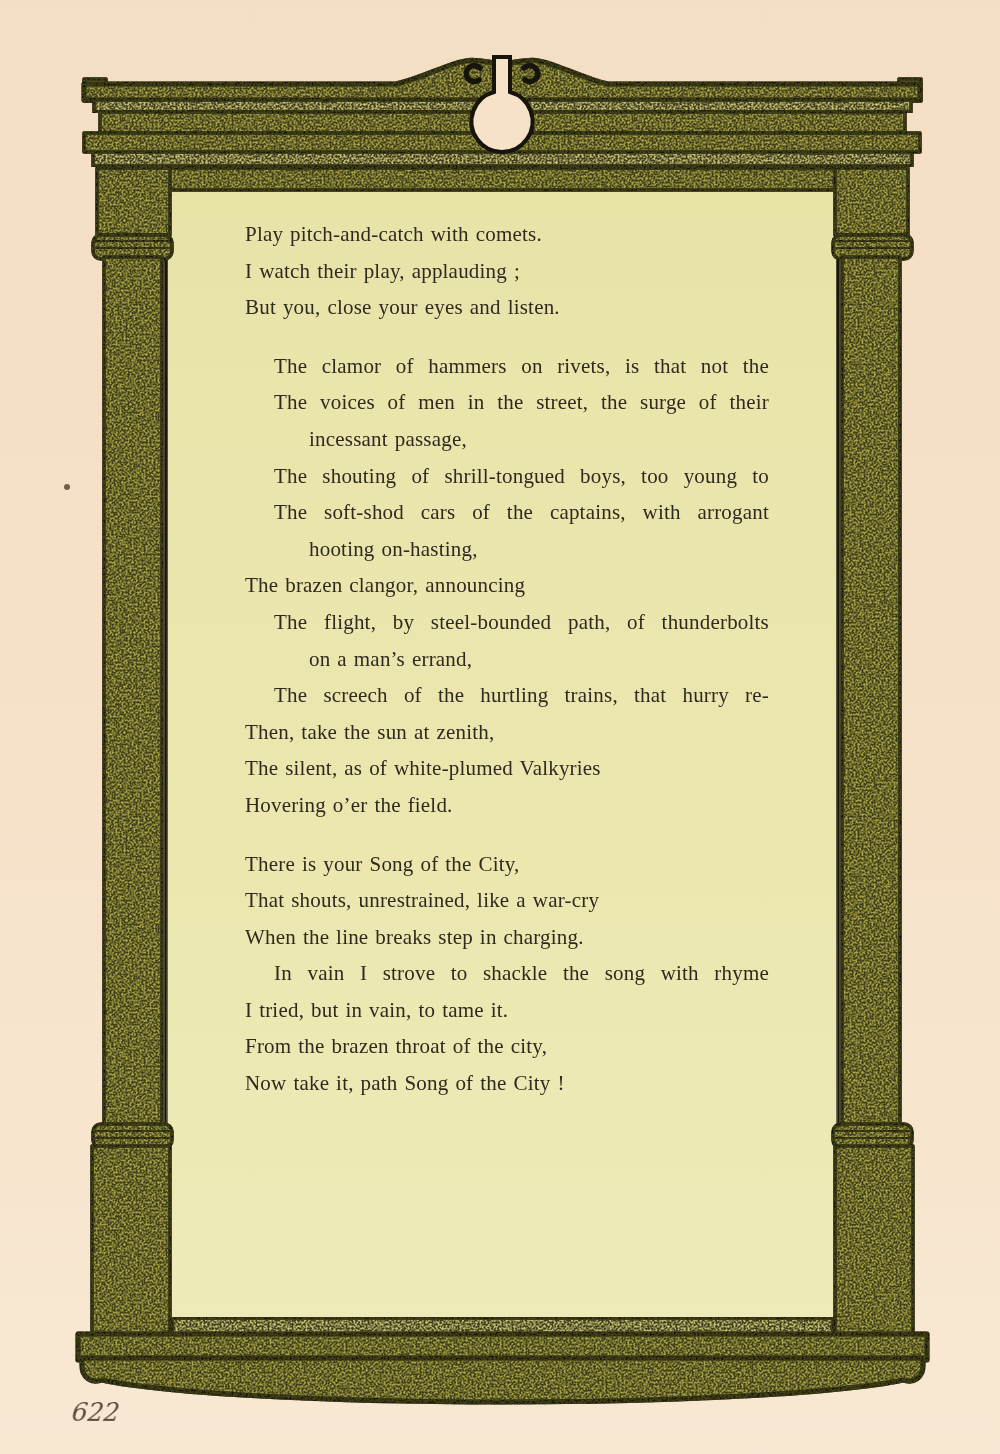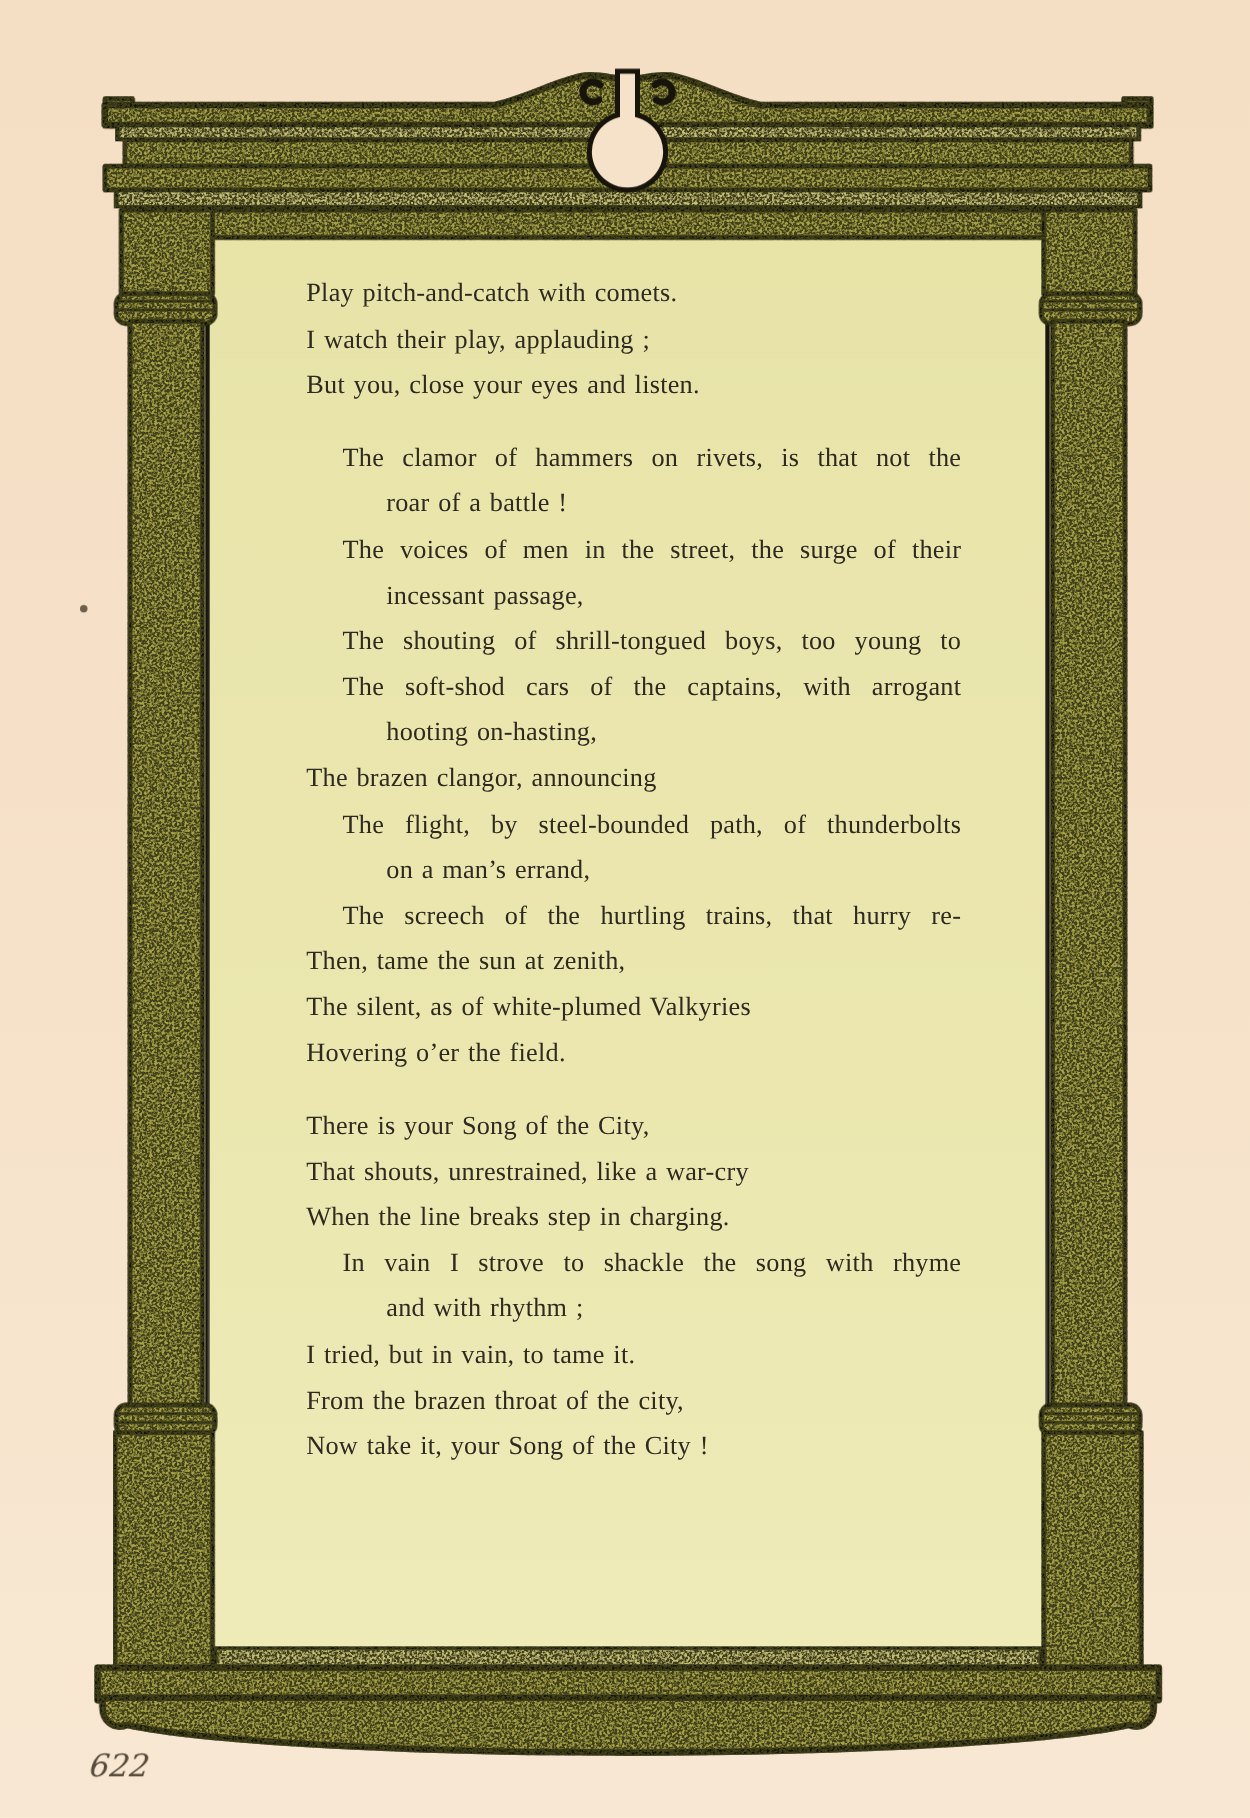--- a/index.html
+++ b/index.html
@@ -130,41 +130,39 @@
   </svg>
 
   <div class="poem" id="poem">
       <div class="stanza">
         <div class="line">Play pitch-and-catch with comets.</div>
         <div class="line">I watch their play, applauding ;</div>
         <div class="line">But you, close your eyes and listen.</div>
       </div>
       <div class="stanza">
         <div class="line j">The clamor of hammers on rivets, is that not the</div>
-        <div class="line i">roar of a battle !</div>
         <div class="line j">The voices of men in the street, the surge of their</div>
         <div class="line i">incessant passage,</div>
         <div class="line j">The shouting of shrill-tongued boys, too young to</div>
         <div class="line j">The soft-shod cars of the captains, with arrogant</div>
         <div class="line i">hooting on-hasting,</div>
         <div class="line">The brazen clangor, announcing</div>
         <div class="line j">The flight, by steel-bounded path, of thunderbolts</div>
         <div class="line i">on a man’s errand,</div>
         <div class="line j">The screech of the hurtling trains, that hurry re-</div>
-        <div class="line">Then, tame the sun at zenith,</div>
+        <div class="line">Then, take the sun at zenith,</div>
         <div class="line">The silent, as of white-plumed Valkyries</div>
         <div class="line">Hovering o’er the field.</div>
       </div>
       <div class="stanza">
         <div class="line">There is your Song of the City,</div>
         <div class="line">That shouts, unrestrained, like a war-cry</div>
         <div class="line">When the line breaks step in charging.</div>
         <div class="line j">In vain I strove to shackle the song with rhyme</div>
-        <div class="line i">and with rhythm ;</div>
         <div class="line">I tried, but in vain, to tame it.</div>
         <div class="line">From the brazen throat of the city,</div>
-        <div class="line">Now take it, your Song of the City !</div>
+        <div class="line">Now take it, path Song of the City !</div>
       </div>
     </div>
 
   <div class="folio">622</div>
 
 </div>
 
 </body></html>

